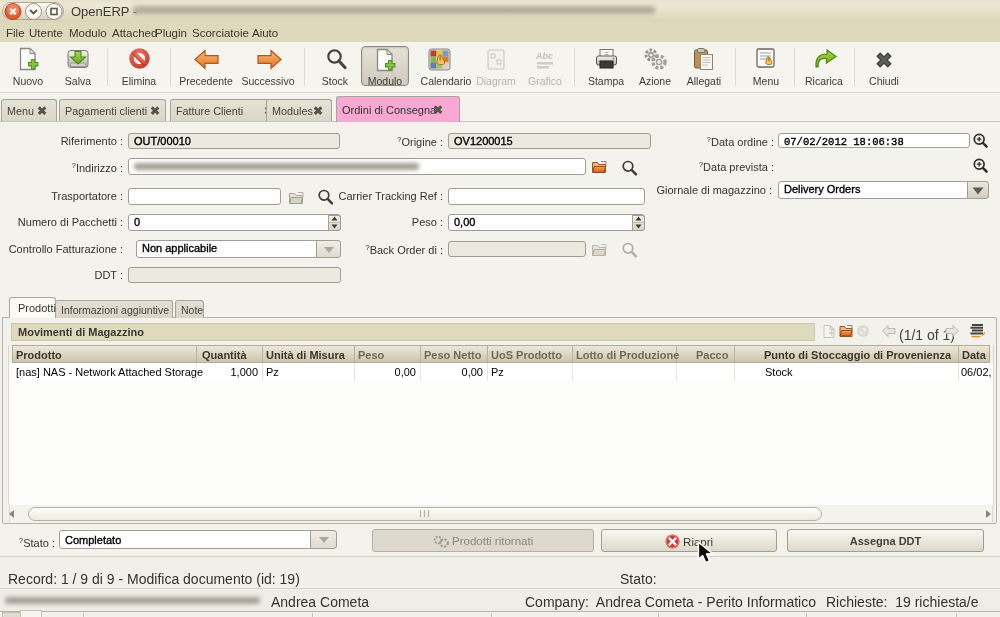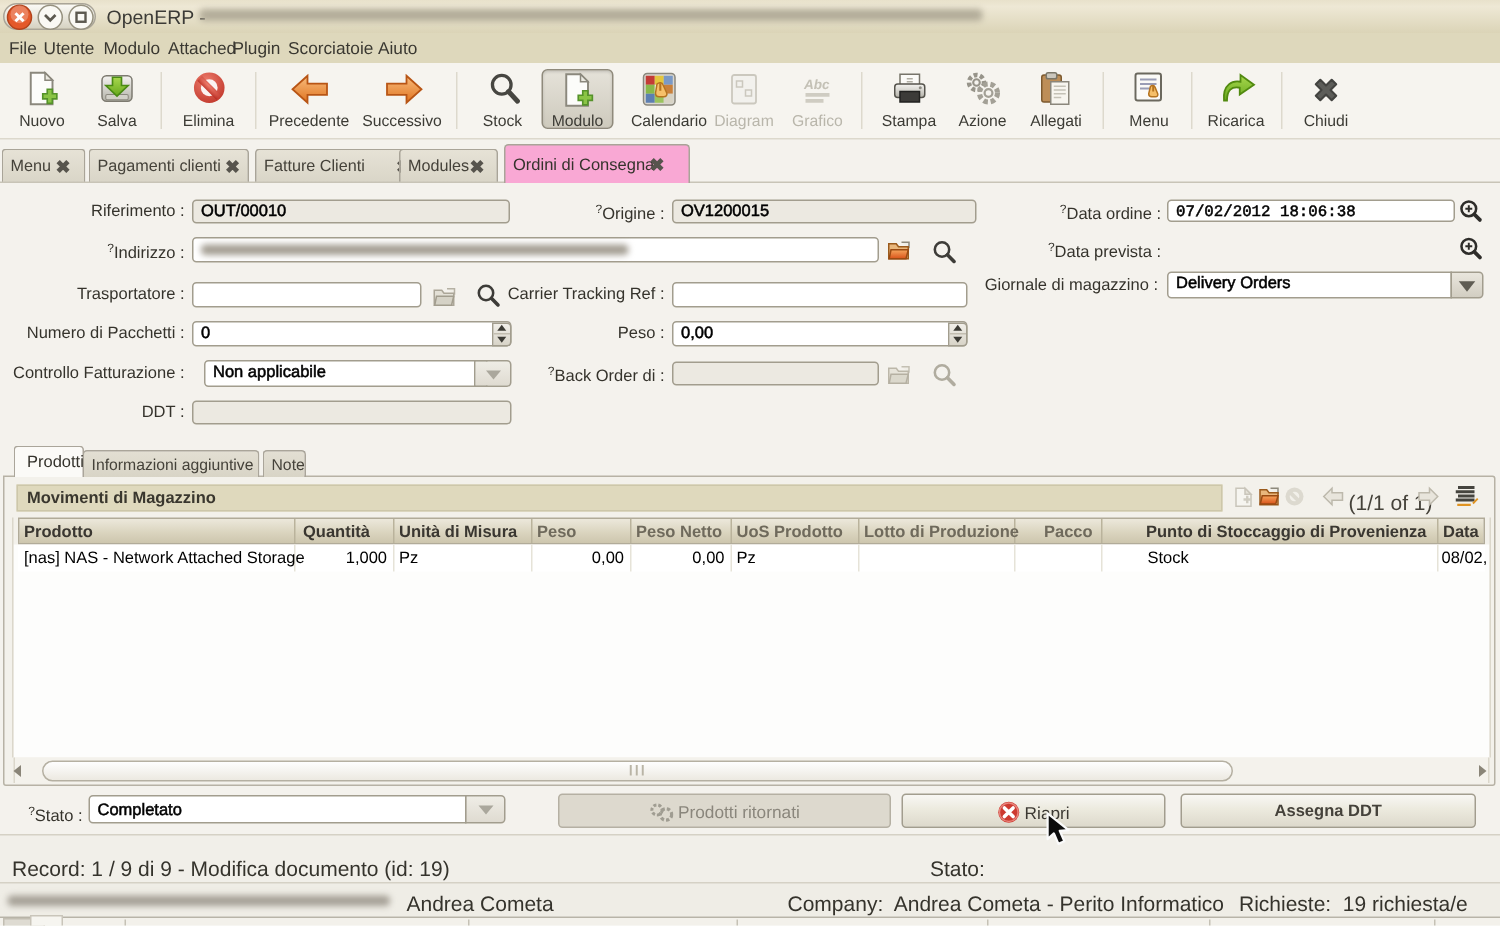--- a/index.html
+++ b/index.html
@@ -389,21 +389,21 @@
     <div class="rs" style="left:676px"></div>
     <div class="rs" style="left:734px"></div>
     <div class="rs" style="left:958px"></div>
 <div class="td" style="left:16px">[nas] NAS - Network Attached Storage</div>
 <div class="td" style="left:200px;width:58px;text-align:right">1,000</div>
 <div class="td" style="left:266px">Pz</div>
 <div class="td" style="left:360px;width:56px;text-align:right">0,00</div>
 <div class="td" style="left:424px;width:59px;text-align:right">0,00</div>
 <div class="td" style="left:491px">Pz</div>
 <div class="td" style="left:765px">Stock</div>
-<div class="td" style="left:961px">08/02,</div>
+<div class="td" style="left:961px">06/02,</div>
 
 <div id="hscroll"></div>
 <svg class="abs" style="left:7px;top:509px" width="10" height="10">
       <path d="M7 1 2 5l5 4z" fill="#8a8578"></path>
     </svg>
 <svg class="abs" style="left:983px;top:509px" width="10" height="10">
       <path d="M3 1l5 4-5 4z" fill="#8a8578"></path>
     </svg>
 <div id="hthumb"></div>
 <svg class="abs" style="left:419px;top:509px" width="12" height="9">

